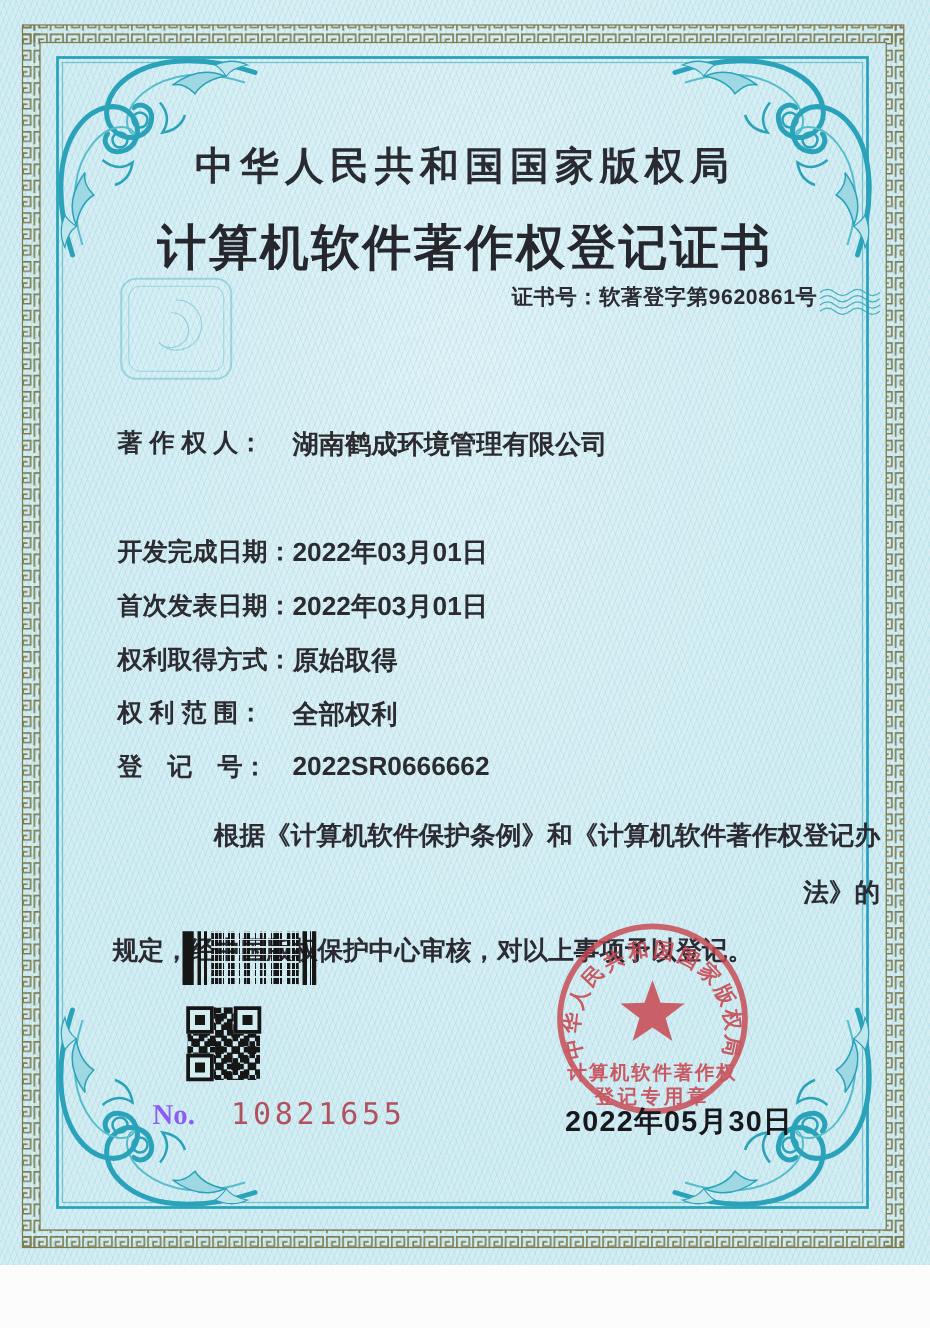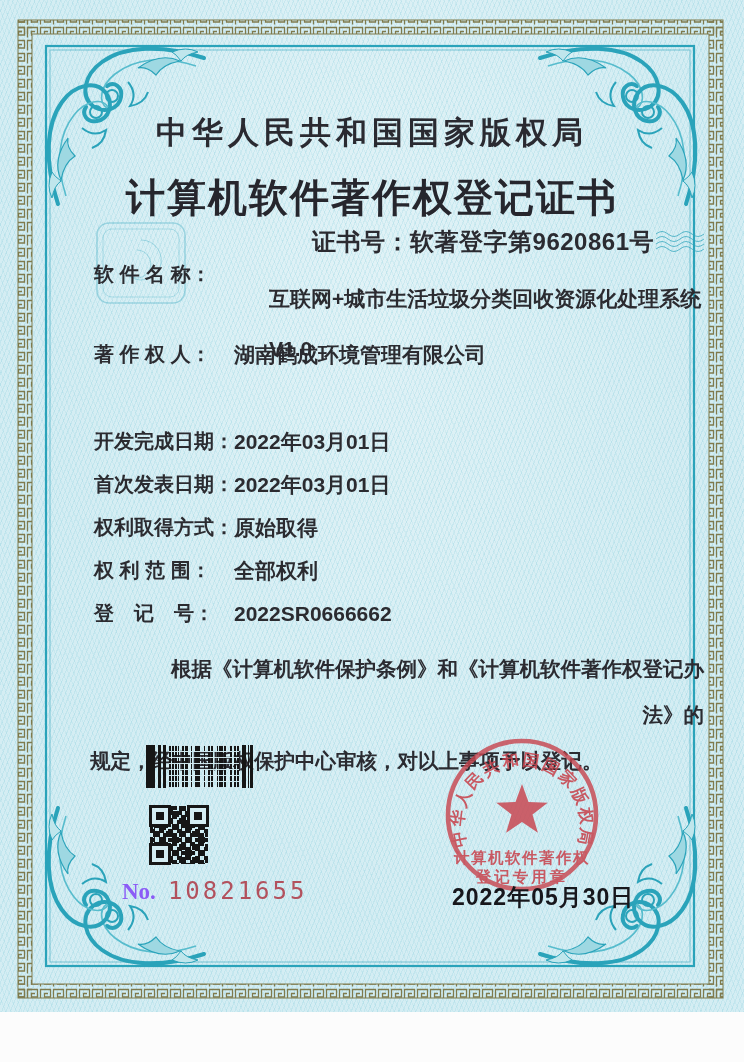--- a/index.html
+++ b/index.html
@@ -16,21 +16,21 @@
   .scan-strip{position:absolute;left:0;top:1012px;width:744px;height:50px;background:#fcfcfc;}
   svg.frame{position:absolute;left:0;top:0;}
 
   .authority{position:absolute;left:0;top:112px;width:744px;text-align:center;
     font-family:"Liberation Serif","DejaVu Serif",serif;font-weight:700;
     font-size:31px;letter-spacing:5px;color:#2a2a31;}
   .cert-title{position:absolute;left:0;top:158px;width:744px;text-align:center;
     font-family:"Liberation Serif","DejaVu Serif",serif;font-weight:700;
     font-size:39px;letter-spacing:2px;color:#26262d;margin-top:13px;}
   .cert-no{position:absolute;top:226px;right:90px;font-weight:700;
-    font-size:24px;color:#2b2b31;letter-spacing:.5px;white-space:pre;}
+    font-size:17px;color:#2b2b31;letter-spacing:.5px;white-space:pre;}
 
   .field{position:absolute;left:94px;display:flex;align-items:flex-start;
     color:#2b2b30;font-weight:700;font-size:20px;}
   .field .lbl{display:inline-block;min-width:140px;white-space:pre;}
   .field .val{display:inline-block;font-size:21px;white-space:pre;}
   .val-line2{margin-top:5px;}
 
   .para{position:absolute;left:90px;top:646px;width:614px;
     font-size:20.5px;line-height:46px;font-weight:600;color:#2b2b31;}
   .para .p-line2{display:block;}
@@ -53,21 +53,21 @@
       repeating-conic-gradient(#161616 0% 25%, rgba(0,0,0,0) 25% 50%);
     background-size:9px 9px, 13px 13px;
     background-position:0 0, 3px 5px;}
   .finder{position:absolute;width:16px;height:16px;border:3px solid #161616;background:#d4edf3;}
   .finder::after{content:"";position:absolute;left:4px;top:4px;width:8px;height:8px;background:#161616;}
   .f-tl{left:-1px;top:-1px;} .f-tr{right:-1px;top:-1px;} .f-bl{left:-1px;bottom:-1px;}
 
   .serial{position:absolute;left:122px;top:877px;display:flex;align-items:baseline;}
   .serial .no-prefix{font-family:"Liberation Serif","DejaVu Serif",serif;font-weight:700;
     font-size:23px;color:#8b5cf6;}
-  .serial .no-number{margin-left:12px;font-family:"DejaVu Sans Mono","Liberation Mono",monospace;
+  .serial .no-number{margin-left:29px;font-family:"DejaVu Sans Mono","Liberation Mono",monospace;
     font-size:24px;color:#b2515d;letter-spacing:3px;}
 
   .seal{position:absolute;left:436px;top:729px;width:172px;height:172px;opacity:.88;}
   .issue-date{position:absolute;left:452px;top:882px;font-size:23px;font-weight:700;
     color:#17171c;letter-spacing:1px;}
 </style>
 </head>
 <body>
 
 <div class="page">
@@ -125,27 +125,20 @@
       <rect x="97" y="223" width="88" height="80" rx="12" fill="none" stroke="#54b4c8" stroke-width="1.6"></rect>
       <rect x="103" y="229" width="76" height="68" rx="9" fill="none" stroke="#54b4c8" stroke-width=".8"></rect>
       <path d="M141,240 a20,20 0 1 1 -14,34 a14,14 0 1 0 10,-24" fill="none" stroke="#54b4c8" stroke-width="1"></path>
     </g>
   </svg>
 
   <div class="authority">中华人民共和国国家版权局</div>
   <div class="cert-title">计算机软件著作权登记证书</div>
   <div class="cert-no"><span>证书号：</span><span>软著登字第9620861号</span></div>
 
-  <div class="field" style="top:261px;">
-    <span class="lbl">软 件 名 称：</span>
-    <span class="val">
-      <span>互联网+城市生活垃圾分类回收资源化处理系统</span><br>
-      <span class="val-line2">V1.0</span>
-    </span>
-  </div>
 
   <div class="field" style="top:341px;">
     <span class="lbl">著 作 权 人：</span>
     <span class="val">湖南鹤成环境管理有限公司</span>
   </div>
 
   <div class="field" style="top:428px;">
     <span class="lbl">开发完成日期：</span>
     <span class="val">2022年03月01日</span>
   </div>

